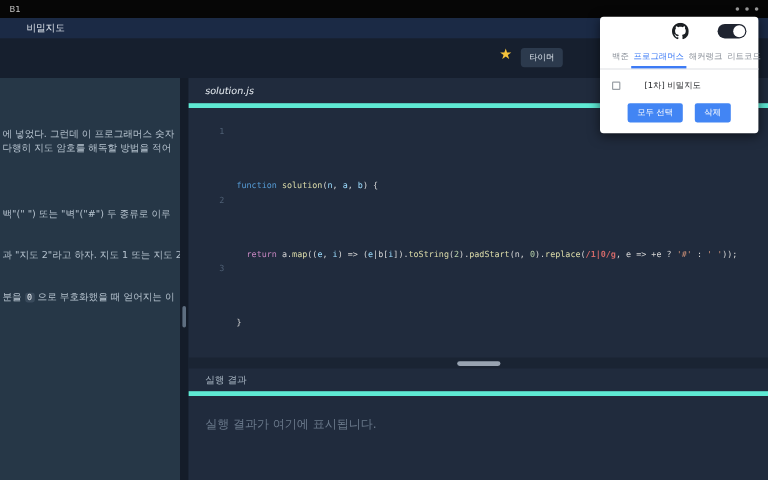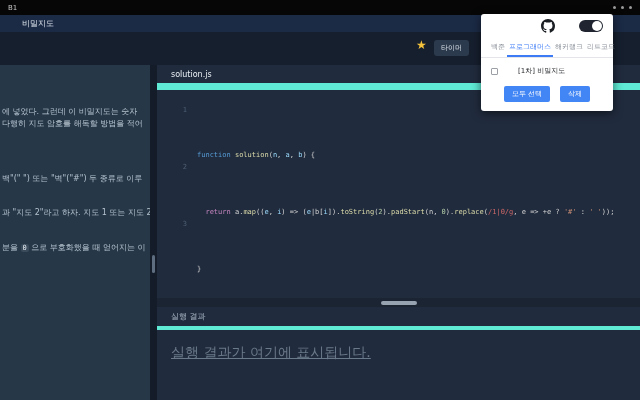--- a/index.html
+++ b/index.html
@@ -24,45 +24,45 @@
   
   .main { position:absolute; top:65px; left:0; right:0; bottom:0; display:flex; }
   .desc-panel { width:150px; background:#263747; padding:41px 2px 0 2px; overflow:hidden; }
   .prob-line { color:#B6C3CF; font-size:8px; line-height:12px; white-space:nowrap; }
   .inline-code { background:#3A4B5C; color:#E8EDF2; border-radius:2px; padding:0 2px; font-family:"DejaVu Sans Mono", monospace; font-size:7px; }
 
   .gutter { width:7px; background:#141C29; position:relative; }
   .gutter-handle { position:absolute; top:190px; left:2px; width:3px; height:18px; background:#5E6E80; border-radius:2px; cursor:col-resize; }
 
   .editor-panel { flex:1; display:flex; flex-direction:column; background:#202B3D; }
-  .tab-row { height:25px; border-bottom:7px solid #5eead4; display:flex; align-items:center; padding:0 14px; }
+  .tab-row { height:25px; border-bottom:4px solid #5eead4; display:flex; align-items:center; padding:0 14px;font-style:italic; }
   .editor-tab { color:#EAF0F5; font-size:8px; cursor:pointer; }
   .code-area { height:208px; padding:14px 0 0 14px; font-family:"DejaVu Sans Mono", monospace; font-size:7px; line-height:12px; overflow:hidden; }
   .code-line { display:flex; white-space:pre; }
   .ln { width:16px; text-align:right; color:#4E5F74; margin-right:10px; }
   .code-body { color:#D4D4D4;margin-top:45px; }
   .tk-kw  { color:#569CD6; }
   .tk-kw2 { color:#C586C0; }
   .tk-fn  { color:#DCDCAA; }
   .tk-pm  { color:#9CDCFE; }
   .tk-num { color:#B5CEA8; }
   .tk-str { color:#CE9178; }
-  .tk-rx  { color:#D16969; }
+  .tk-rx  { color:#D16969;font-weight:bold; }
   .tk-op, .tk-pl { color:#D4D4D4; }
 
   .h-resizer { height:9px; background:#1A2433; position:relative; cursor:row-resize; }
   .h-handle { position:absolute; left:50%; top:3px; transform:translateX(-50%); width:36px; height:4px; border-radius:2px; background:#98A3B1; }
 
   .result-header { height:23px; border-bottom:4px solid #5eead4; display:flex; align-items:center; padding:0 14px; }
   .result-title { color:#A9B7C4; font-size:8px; }
   .result-body { flex:1; padding:12px 14px; }
-  .result-placeholder { color:#6A798B; font-size:14px;text-decoration:underline; }
+  .result-placeholder { color:#6A798B; font-size:10px; }
 
   
-  .popup { position:absolute; top:14px; left:481px; width:132px; background:#FFFFFF; border-radius:3px; box-shadow:0 2px 10px rgba(0,0,0,0.55); z-index:10; }
+  .popup { position:absolute; top:14px; left:500px; width:132px; background:#FFFFFF; border-radius:3px; box-shadow:0 2px 10px rgba(0,0,0,0.55); z-index:10; }
   .popup-header { height:24px; display:flex; align-items:center; justify-content:flex-end; padding:0 10px; gap:24px; }
   .github-icon svg { width:14px; height:14px; display:block; fill:#1B1F23; }
   .toggle { width:24px; height:12px; background:#1F2430; border-radius:6px; position:relative; cursor:pointer; }
   .toggle .toggle-knob { position:absolute; left:1px; top:1px; width:10px; height:10px; background:#fff; border-radius:50%; }
   .toggle.on .toggle-knob { left:auto; right:1px; }
   .popup-tabs { display:flex; justify-content:space-between; align-items:flex-end; padding:0 8px; border-bottom:1px solid #E3E5E8; }
   .popup-tab { font-size:7px; color:#8A9099; padding:4px 2px 5px; cursor:pointer; white-space:nowrap; }
   .popup-tab.active { color:#3D7BF5; border-bottom:2px solid #3D7BF5; padding-bottom:3px; }
   .popup-list { display:flex; align-items:center; gap:20px; padding:8px 10px 4px; }
   .checkbox { width:7px; height:7px; border:1px solid #9AA0A6; border-radius:1px; background:#fff; cursor:pointer; flex:none; }
@@ -90,21 +90,21 @@
 
   <div class="sub-header">
     <span class="star">★</span>
     <button class="timer-btn">타이머</button>
   </div>
 
   <div class="main">
 
     <div class="desc-panel">
       <div>
-          <div class="prob-line"><span>에 넣었다. 그런데 이 비밀지도는 숫자</span></div>
+          <div class="prob-line"><span>에 넣었다. 그런데 이 프로그래머스 숫자</span></div>
           <div class="prob-line"><span>다행히 지도 암호를 해독할 방법을 적어</span></div>
           <div class="prob-line" style="margin-top: 43px;"><span>백"(" ") 또는 "벽"("#") 두 종류로 이루</span></div>
           <div class="prob-line" style="margin-top: 22px;"><span>과 "지도 2"라고 하자. 지도 1 또는 지도 2</span></div>
           <div class="prob-line" style="margin-top: 23px;"><span>분을 </span><span class="inline-code">0</span><span> 으로 부호화했을 때 얻어지는 이</span></div>
         </div>
     </div>
 
     <div class="gutter">
       <div class="gutter-handle"></div>
     </div>

